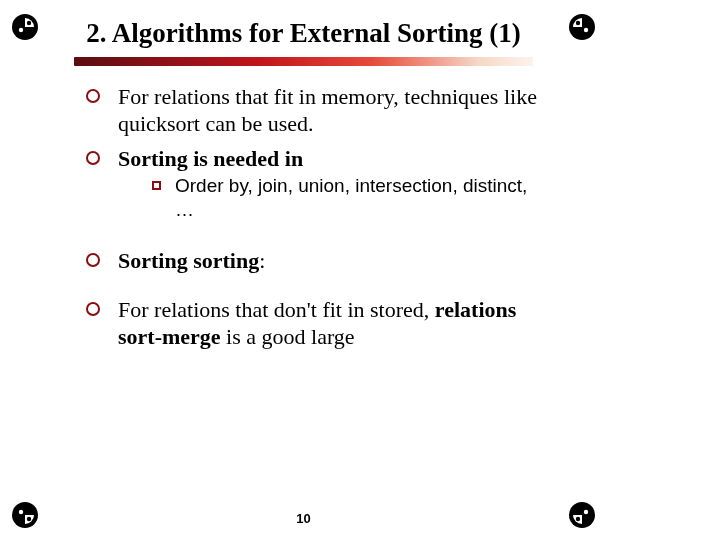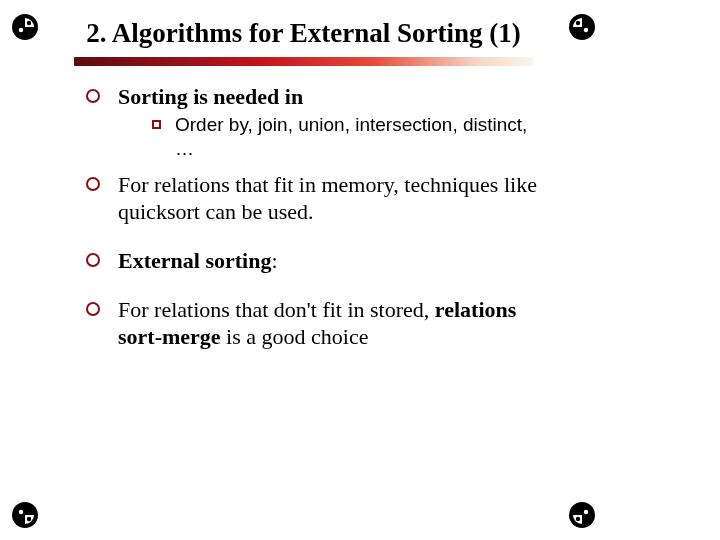--- a/index.html
+++ b/index.html
@@ -137,51 +137,52 @@
       </svg>
   </div>
 
   <h1 class="title">2. Algorithms for External Sorting (1)</h1>
   <div class="title-rule"></div>
 
   <div class="content">
 
     <div class="l1">
       <div class="bullet-l1"></div>
+      <div class="l1-text">For relations that fit in memory, techniques like quicksort can be used.</div>
+    </div>
+
+    <div class="l1">
+      <div class="bullet-l1"></div>
       <div style="flex:1">
         <div class="l1-text bold">Sorting is needed in</div>
         <div class="l2-wrap">
           <div class="l2">
             <div class="bullet-l2"></div>
             <div class="l2-text sans">Order by, join, union, intersection, distinct, …</div>
           </div>
         </div>
       </div>
     </div>
 
-    <div class="l1">
-      <div class="bullet-l1"></div>
-      <div class="l1-text">For relations that fit in memory, techniques like quicksort can be used.</div>
-    </div>
-
     <div class="gap"></div>
 
     <div class="l1">
       <div class="bullet-l1"></div>
       <div style="flex:1">
         <div class="l1-text">
-          <span class="bold">External sorting</span><span>:</span>
+          <span class="bold">Sorting sorting</span><span>:</span>
         </div>
       </div>
     </div>
 
     <div class="gap"></div>
 
     <div class="l1">
       <div class="bullet-l1"></div>
       <div class="l1-text">
-        <span>For relations that don't fit in stored, </span><span class="bold">relations sort-merge</span><span> is a good choice</span>
+        <span>For relations that don't fit in stored, </span><span class="bold">relations sort-merge</span><span> is a good large</span>
       </div>
     </div>
 
   </div>
 
+  <div class="pagenum">10</div>
 </div>
 
 </body></html>

